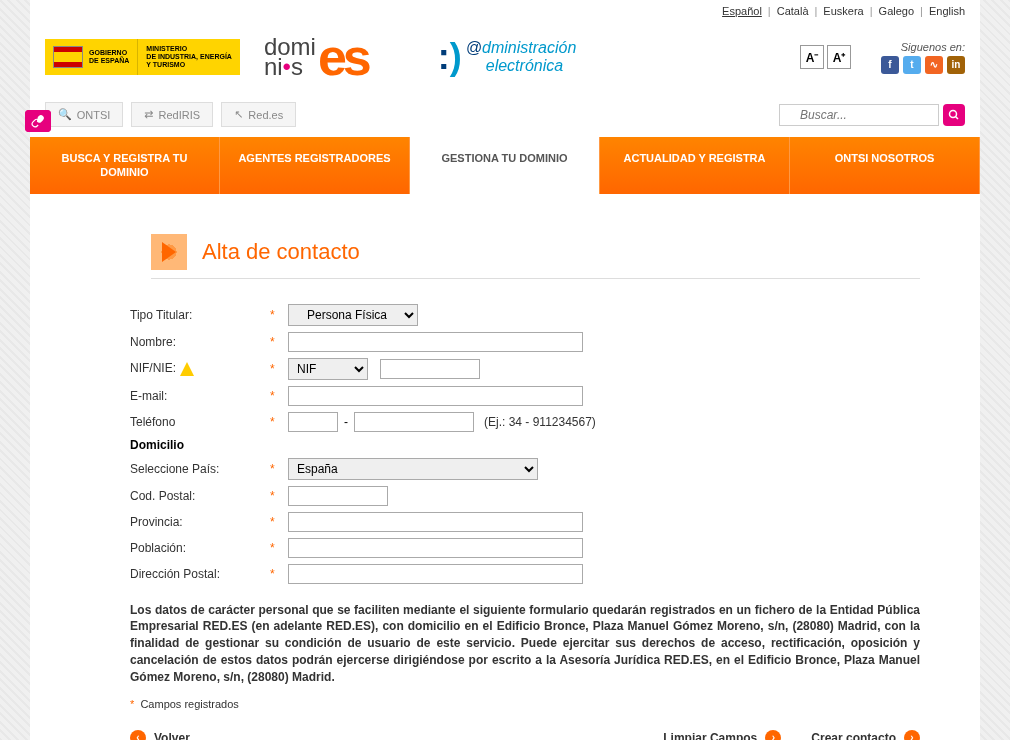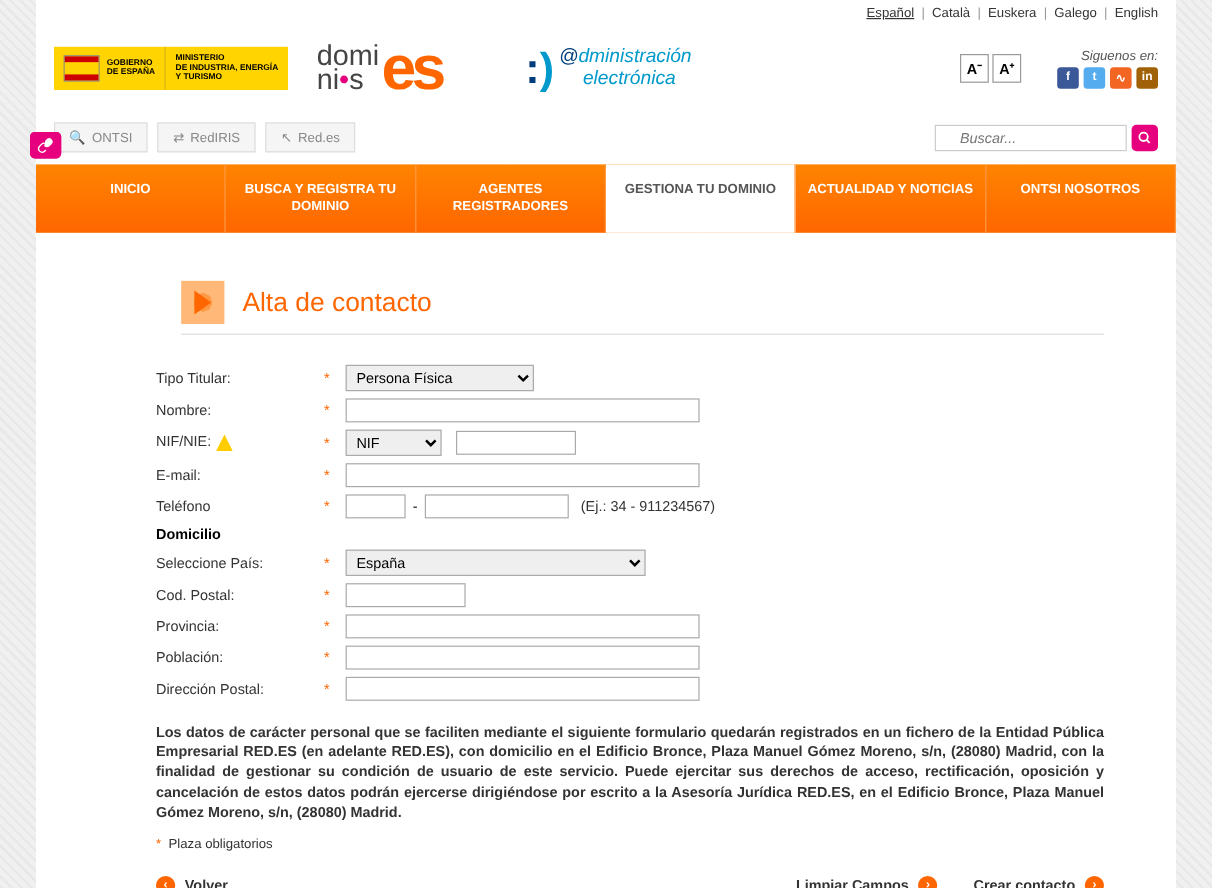--- a/index.html
+++ b/index.html
@@ -240,21 +240,21 @@
     }
     .req { color: #ff6600; margin-right: 8px; width: 10px; display: inline-block; }
     .form-input, .form-select {
       border: 1px solid #aaa;
       padding: 2px 4px;
       font-size: 12px;
       height: 20px;
     }
     .form-select { height: 22px; }
     .w-wide { width: 295px; }
-    .w-med { width: 157px; }
+    .w-med { width: 130px; text-align: center; }
     .w-sm { width: 100px; }
     .w-xs { width: 50px; }
     .w-country { width: 250px; }
     .hint { font-size: 12px; color: #333; margin-left: 10px; }
     .section-head { font-weight: bold; margin: 6px 0 6px 0; font-size: 12px; }
     .warn-icon {
       display: inline-block;
       width: 14px; height: 14px;
       background: #ffcc00;
       clip-path: polygon(50% 0, 100% 100%, 0 100%);
@@ -439,25 +439,24 @@
       <div class="search-btn">
         <svg width="12" height="12" viewBox="0 0 24 24" fill="none" stroke="white" stroke-width="3">
             <circle cx="10" cy="10" r="7"></circle>
             <line x1="20" y1="20" x2="15" y2="15"></line>
           </svg>
       </div>
     </div>
   </div>
 
   <div class="main-nav">
-    <div class="nav-item">INICIO</div>
     <div class="nav-item">BUSCA Y REGISTRA TU DOMINIO</div>
     <div class="nav-item">AGENTES REGISTRADORES</div>
     <div class="nav-item active">GESTIONA TU DOMINIO</div>
-    <div class="nav-item">ACTUALIDAD Y NOTICIAS</div>
+    <div class="nav-item">ACTUALIDAD Y REGISTRA</div>
     <div class="nav-item">ONTSI NOSOTROS</div>
   </div>
 
   <div class="content">
     <div class="page-title">
       <div class="arrow-icon"></div>
       <h1>Alta de contacto</h1>
     </div>
 
     <div class="form-row">
@@ -522,21 +521,21 @@
     </div>
 
     <div class="form-row">
       <span class="form-label">Dirección Postal:</span>
       <span class="req">*</span>
       <input class="form-input w-wide" value="" style="">
     </div>
 
     <div class="legal-text">Los datos de carácter personal que se faciliten mediante el siguiente formulario quedarán registrados en un fichero de la Entidad Pública Empresarial RED.ES (en adelante RED.ES), con domicilio en el Edificio Bronce, Plaza Manuel Gómez Moreno, s/n, (28080) Madrid, con la finalidad de gestionar su condición de usuario de este servicio. Puede ejercitar sus derechos de acceso, rectificación, oposición y cancelación de estos datos podrán ejercerse dirigiéndose por escrito a la Asesoría Jurídica RED.ES, en el Edificio Bronce, Plaza Manuel Gómez Moreno, s/n, (28080) Madrid.</div>
 
-    <div class="req-note"><span class="star">*</span>&nbsp;&nbsp;<span>Plaza obligatorios</span></div>
+    <div class="req-note"><span class="star">*</span>&nbsp;&nbsp;<span>Campos registrados</span></div>
 
     <div class="actions">
       <div class="action-btn">
         <span class="circ">‹</span>
         <span>Volver</span>
       </div>
       <div class="spacer"></div>
       <div class="action-btn">
         <span>Limpiar Campos</span>
         <span class="circ">›</span>

